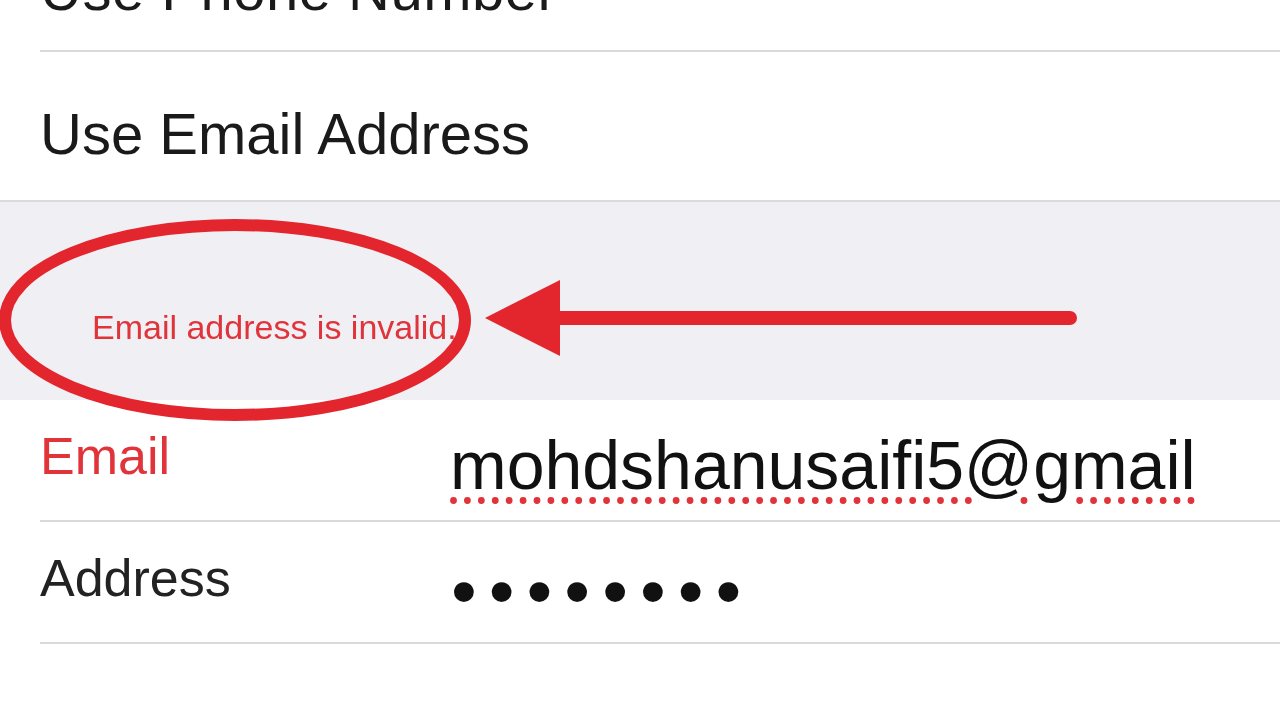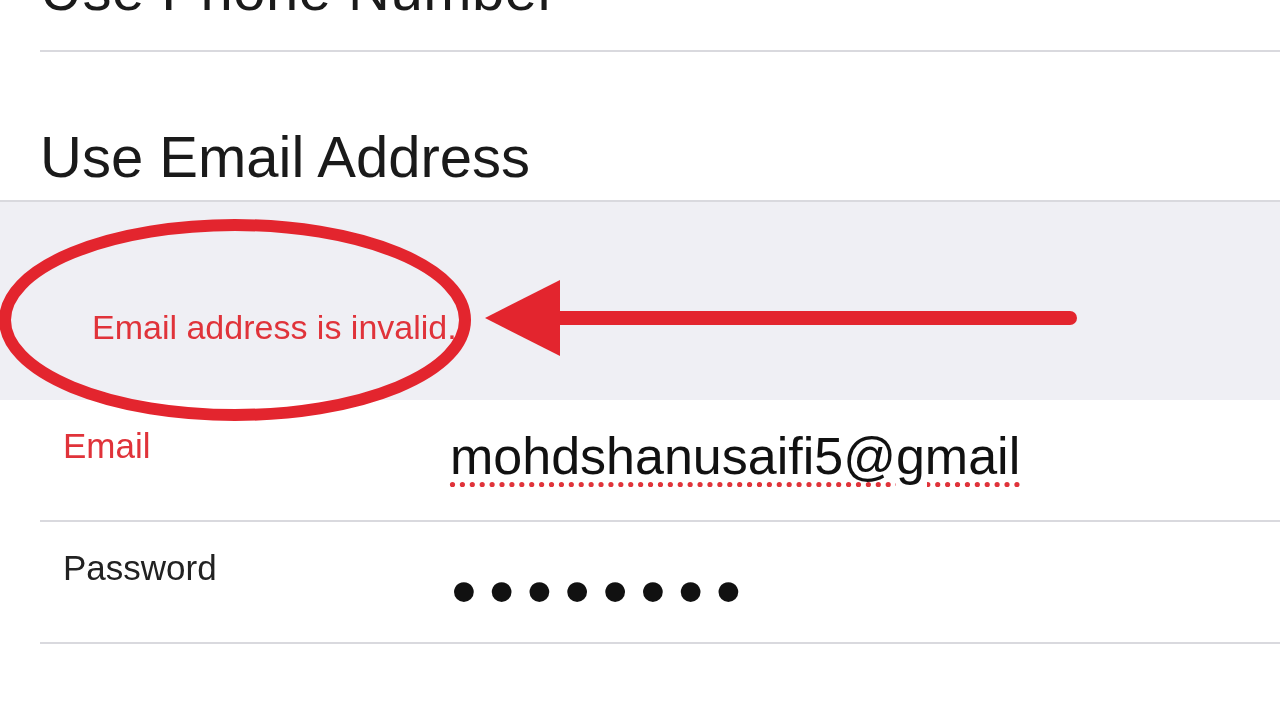--- a/index.html
+++ b/index.html
@@ -37,21 +37,20 @@
     left:40px; right:0; top:50px;
     height:0;
     border-top:2px solid #d9d9de;
   }
   .use-email{
     position:absolute;
     left:40px; top:100px;
     font-size:58px;
     font-weight:400;
     color:#1a1a1a;
-    margin-top:23px;
   }
 
   
   .error-band{
     position:absolute;
     left:0; right:0; top:200px; height:200px;
     background:#efeff4;
     border-top:2px solid #d9d9de;
     border-bottom:2px solid #d9d9de;
   }
@@ -82,37 +81,36 @@
   }
   .row-divider-b{
     position:absolute;
     left:40px; right:0; top:642px;
     border-top:2px solid #d9d9de;
   }
 
   .field-label{
     position:absolute;
     left:40px;
-    font-size:35px;
+    font-size:52px;
     font-weight:400;
-    margin-left:23px;
   }
   .label-email{
     top:426px;
     color:#e0333a;
   }
   .label-password{
     top:548px;
     color:#222;
   }
 
   .field-value{
     position:absolute;
     left:450px;
-    font-size:52px;
+    font-size:68px;
     font-weight:400;
     color:#111;
     background:transparent;
     border:none;
     outline:none;
     width:820px;
     font-family:inherit;
   }
   .value-email{
     top:426px;
@@ -150,21 +148,21 @@
   <div class="error-band"></div>
   <div class="error-text">Email address is invalid.</div>
 
   <div class="field-row1"></div>
   <div class="field-label label-email">Email</div>
   <span class="field-value value-email">mohdshanusaifi5@gmail</span>
 
   <div class="row-divider-a"></div>
 
   <div class="field-row2"></div>
-  <div class="field-label label-password">Password</div>
+  <div class="field-label label-password">Address</div>
   <span class="field-value value-password">●●●●●●●●</span>
 
   <div class="row-divider-b"></div>
 
   <svg class="anno" viewBox="0 0 1280 720">
 
     <ellipse cx="235" cy="320" rx="230" ry="95" fill="none" stroke="#e3252e" stroke-width="12"></ellipse>
 
     <line x1="1070" y1="318" x2="540" y2="318" stroke="#e3252e" stroke-width="14" stroke-linecap="round"></line>
 

